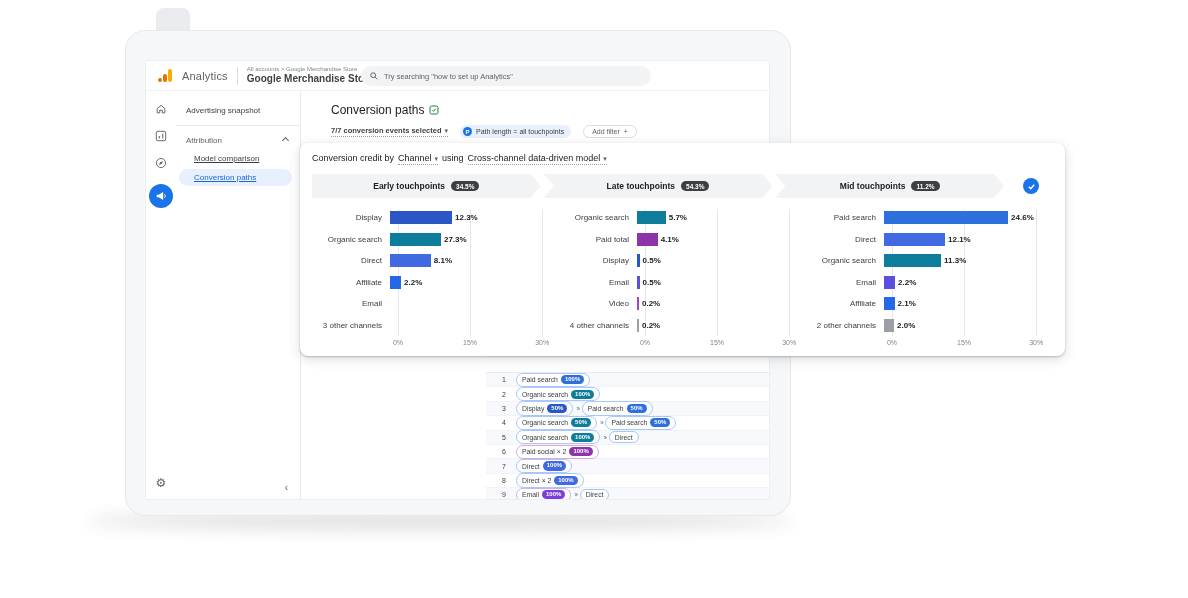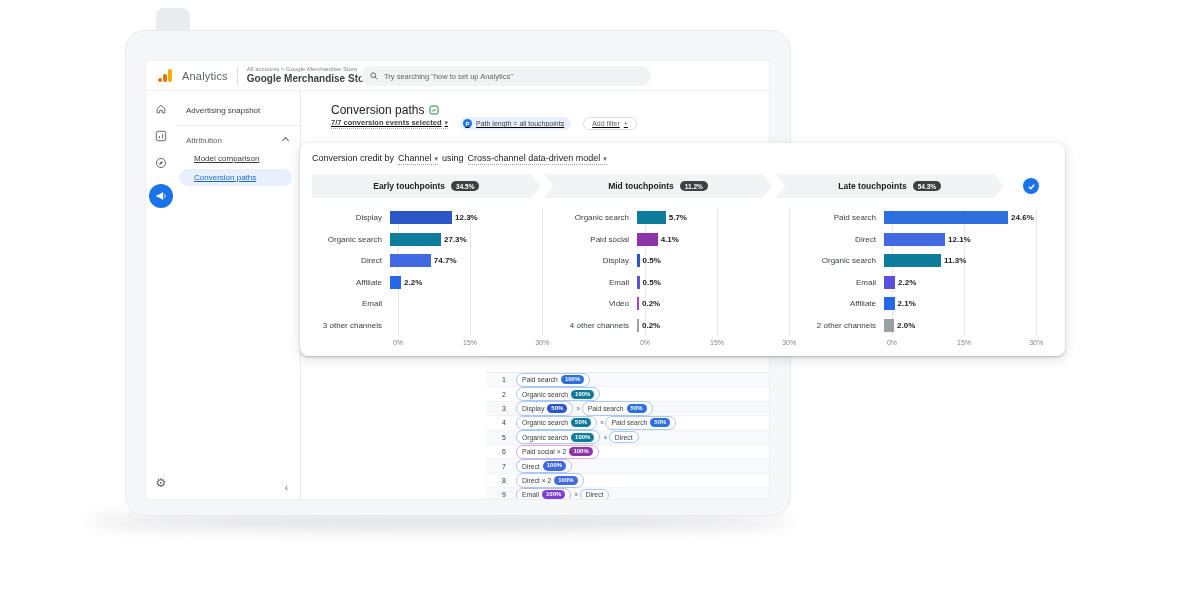--- a/index.html
+++ b/index.html
@@ -55,21 +55,21 @@
     transform:rotate(45deg); margin-right:2px; }
   .nav-sub { padding:4px 10px 4px 18px;text-decoration:underline; }
   .nav-sub.selected { background:#E8F0FE; color:#1967D2; border-radius:12px;
     margin:2px 8px 2px 3px; padding:4px 6px 4px 15px; }
   .nav-collapse { position:absolute; bottom:6px; right:12px; font-size:10px; color:#5F6368; }
 
   
   .main { flex:1; position:relative; padding:12px 0 0 30px; }
   .page-title-row { display:flex; align-items:center; gap:5px; }
   .page-title { font-size:12px; color:#202124; }
-  .filter-row { display:flex; align-items:center; gap:12px;text-decoration:underline; }
+  .filter-row { margin-top:8px; display:flex; align-items:center; gap:12px; }
   .events-select { font-size:7.5px; font-weight:bold; color:#3C4043;
     border-bottom:1px dotted #9AA0A6; padding-bottom:1px; }
   .path-chip { background:#E8F0FE; border-radius:10px; display:flex; align-items:center;
     gap:4px; padding:2px 7px 2px 3px; font-size:7px; color:#3C4043; }
   .p-circle { width:9px; height:9px; border-radius:50%; background:#1A73E8; color:#fff;
     font-size:6px; font-weight:bold; display:flex; align-items:center; justify-content:center; }
   .add-filter { border:1px solid #DADCE0; border-radius:10px; padding:2px 8px;
     font-size:7px; color:#5F6368; display:flex; gap:4px; align-items:center; }
 
   
@@ -367,26 +367,26 @@
       <span>using</span>
       <span class="dotted drop">Cross-channel data-driven model</span>
     </div>
 
     <div class="band">
       <div class="seg first">
         <span>Early touchpoints</span>
         <span class="seg-share">34.5%</span>
       </div>
       <div class="seg mid">
+        <span>Late touchpoints</span>
+        <span class="seg-share">54.3%</span>
+      </div>
+      <div class="seg mid">
         <span>Mid touchpoints</span>
         <span class="seg-share">11.2%</span>
-      </div>
-      <div class="seg mid">
-        <span>Late touchpoints</span>
-        <span class="seg-share">54.3%</span>
       </div>
       <div class="seg mid check">
         <span class="check-circle">
           <svg width="9" height="9" viewBox="0 0 10 10">
               <path d="M2 5.2 L4.2 7.4 L8 3" fill="none" stroke="#fff" stroke-width="1.6"></path>
             </svg>
         </span>
       </div>
     </div>
 
@@ -407,21 +407,21 @@
             <span class="clbl">Organic search</span>
             <span class="cplot">
               <span class="cbar" style="background: rgb(14, 125, 155); width: 30.1493%;"></span>
               <span class="cval">27.3%</span>
             </span>
           </div>
         <div class="crow">
             <span class="clbl">Direct</span>
             <span class="cplot">
               <span class="cbar" style="background: rgb(65, 105, 225); width: 24.1791%;"></span>
-              <span class="cval">74.7%</span>
+              <span class="cval">8.1%</span>
             </span>
           </div>
         <div class="crow">
             <span class="clbl">Affiliate</span>
             <span class="cplot">
               <span class="cbar" style="background: rgb(38, 103, 232); width: 6.56716%;"></span>
               <span class="cval">2.2%</span>
             </span>
           </div>
         <div class="crow">
@@ -442,21 +442,21 @@
           <div class="vline v15"></div>
           <div class="vline v30"></div>
         <div class="crow">
             <span class="clbl">Organic search</span>
             <span class="cplot">
               <span class="cbar" style="background: rgb(14, 125, 155); width: 17.0149%;"></span>
               <span class="cval">5.7%</span>
             </span>
           </div>
         <div class="crow">
-            <span class="clbl">Paid social</span>
+            <span class="clbl">Paid total</span>
             <span class="cplot">
               <span class="cbar" style="background: rgb(141, 53, 168); width: 12.2388%;"></span>
               <span class="cval">4.1%</span>
             </span>
           </div>
         <div class="crow">
             <span class="clbl">Display</span>
             <span class="cplot">
               <span class="cbar" style="background: rgb(42, 86, 198); width: 1.49254%;"></span>
               <span class="cval">0.5%</span>

